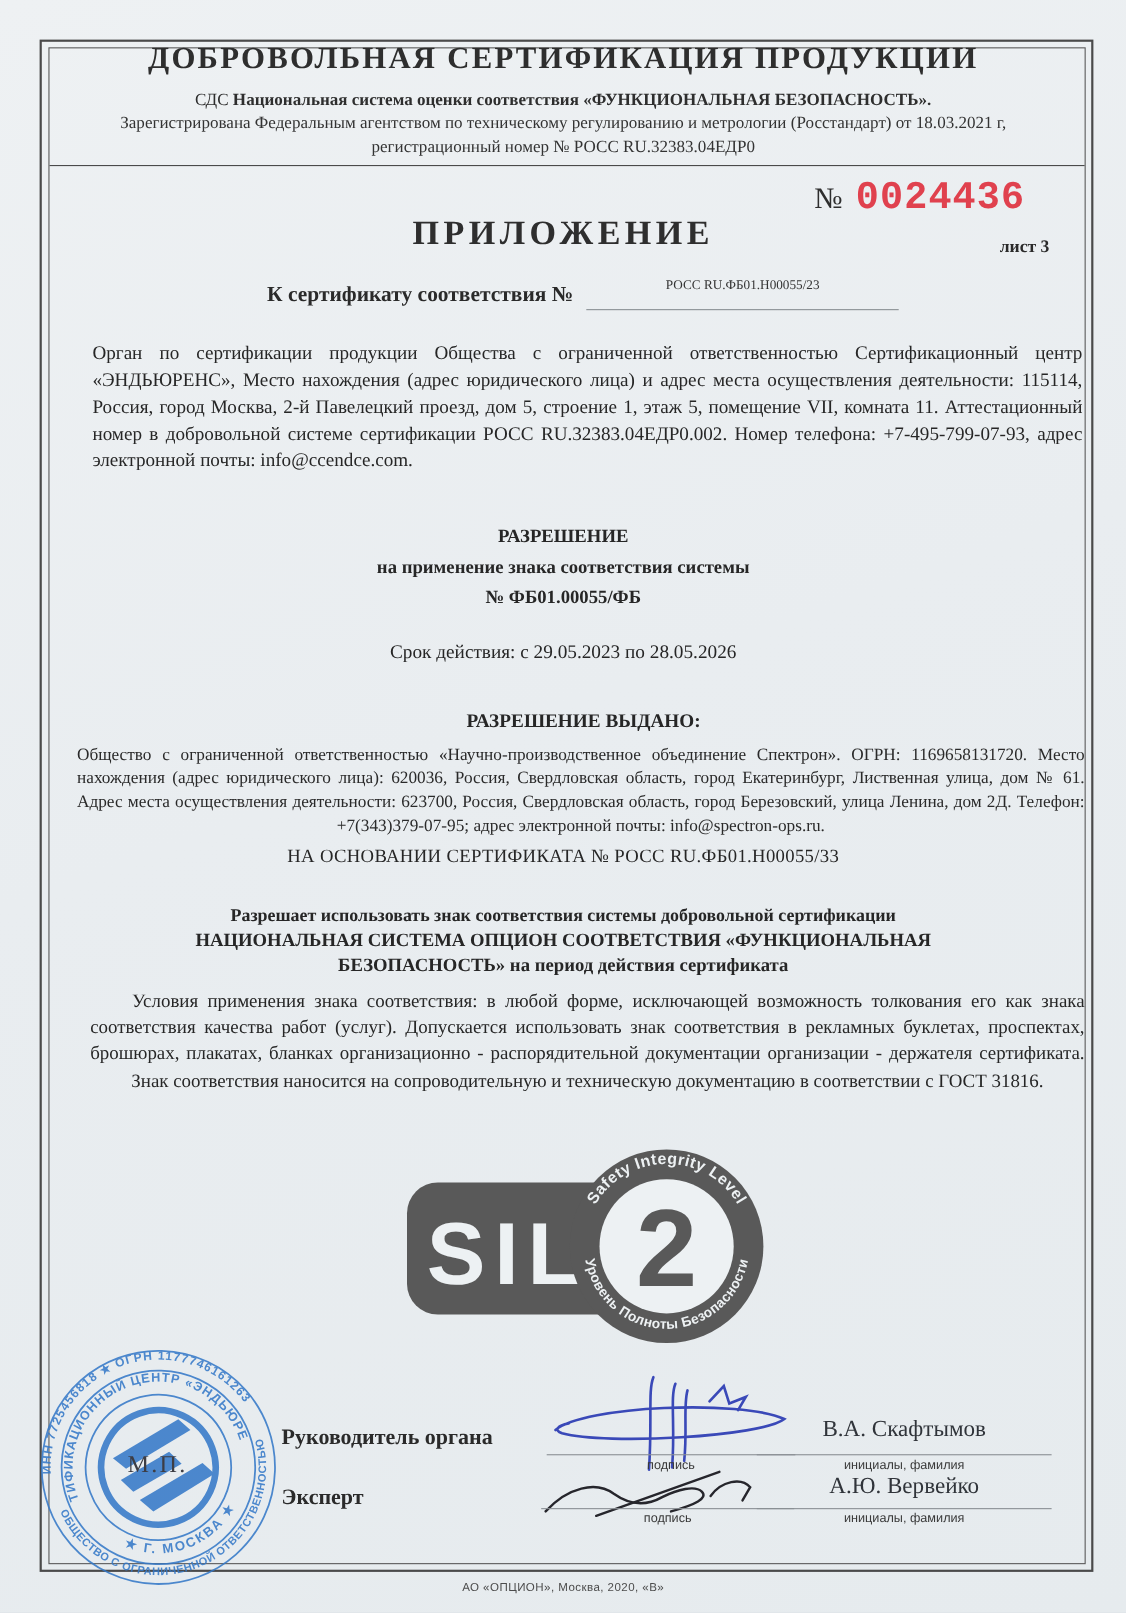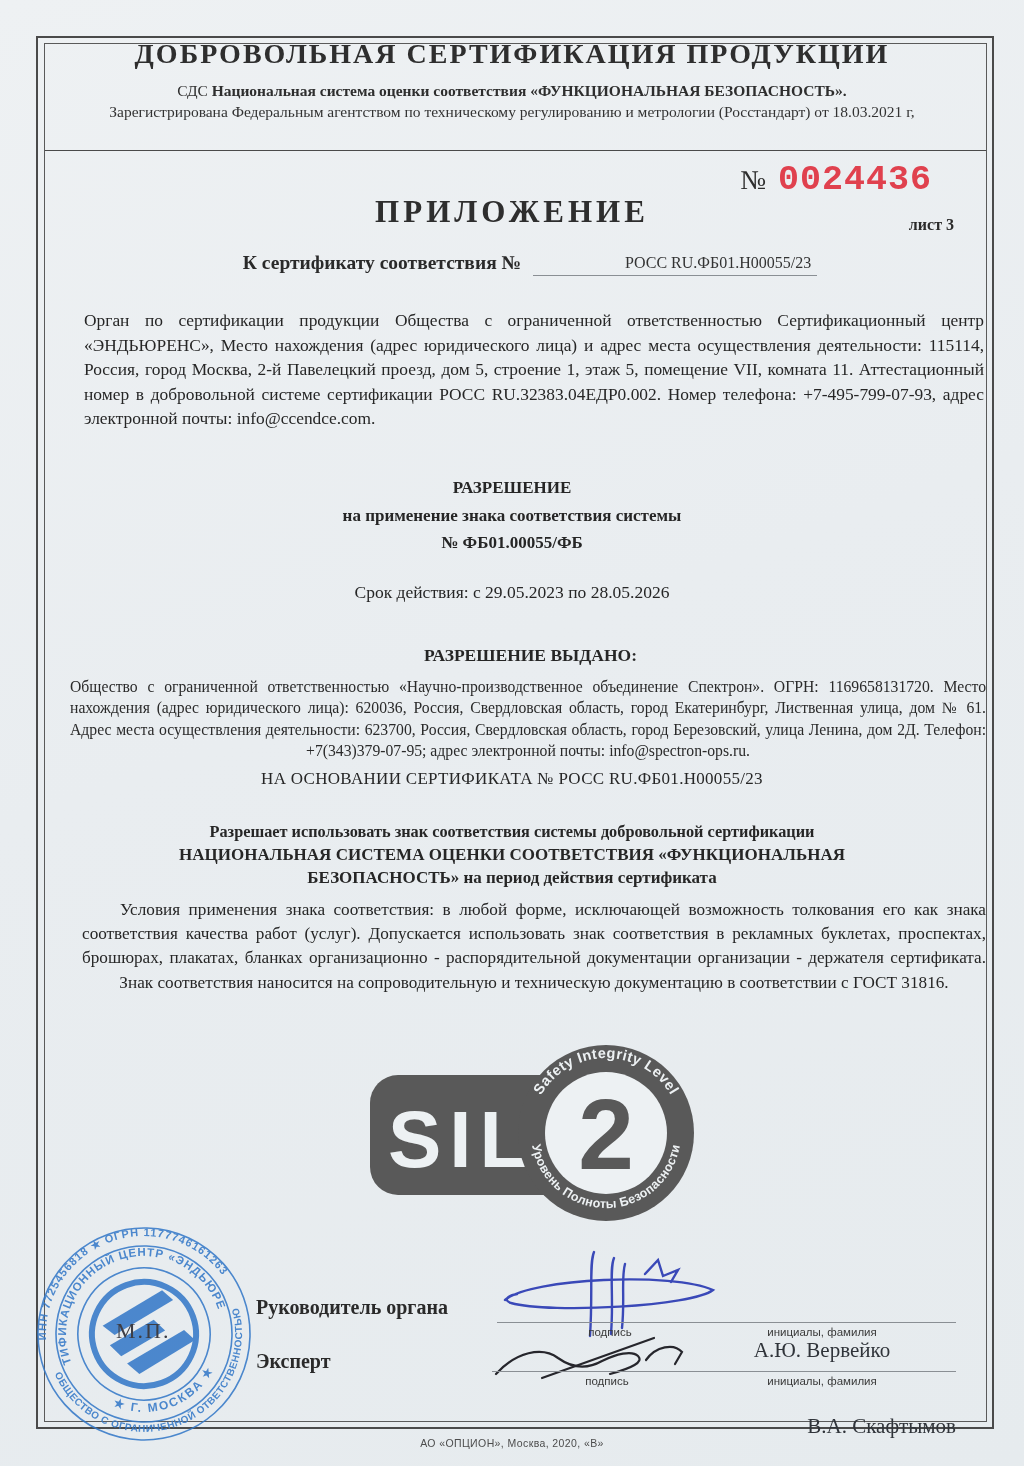--- a/index.html
+++ b/index.html
@@ -33,21 +33,21 @@
   
   .number-row{top:160px;right:92px;display:flex;align-items:baseline;gap:12px;}
   .number-sign{font-size:27px;color:#2e2e2e;}
   .number-digits{font-family:"Liberation Mono",monospace;font-weight:700;font-size:35px;letter-spacing:1px;color:#e0414e;transform:scaleY(1.02);}
 
   .appendix-title{top:194px;font-size:31px;font-weight:600;letter-spacing:4px;color:#2e2e2e;}
   .sheet{top:216px;right:70px;font-size:16px;font-weight:700;color:#2a2a2a;}
 
   .to-cert{top:252px;left:0;right:0;display:flex;justify-content:center;align-items:flex-end;gap:12px;transform:translateX(18px);}
   .to-cert .lbl{font-size:19.5px;font-weight:700;color:#2a2a2a;padding-bottom:2px;}
-  .to-cert .val{font-size:16px;color:#333;border-bottom:1.2px solid #8a8f94;min-width:272px;text-align:right;padding:0 6px 3px;}
+  .to-cert .val{font-size:12px;color:#333;border-bottom:1.2px solid #8a8f94;min-width:272px;text-align:center;padding:0 6px 14px;}
 
   .org-para{top:308px;left:84px;right:40px;font-size:17.4px;line-height:24.5px;text-align:justify;color:#262626;margin:0;}
 
   .perm-title{top:478px;font-size:17px;font-weight:700;color:#262626;}
   .perm-sub{top:506px;font-size:17px;font-weight:700;color:#262626;}
   .perm-num{top:533px;font-size:17px;font-weight:700;color:#262626;}
   .validity{top:582px;font-size:17.5px;color:#262626;text-align:center;}
 
   .issued-title{top:645px;font-size:17.5px;font-weight:700;color:#262626;margin-left:37px;}
   .issued-para{top:676px;left:70px;right:38px;font-size:15.7px;line-height:21.3px;text-align:justify;text-align-last:center;color:#2a2a2a;margin:0;}
@@ -75,40 +75,41 @@
   .line-n1{left:688px;top:1322px;width:268px;}
   .line-s2{left:492px;top:1371px;width:230px;}
   .line-n2{left:688px;top:1371px;width:268px;}
   .cap{font-size:11.5px;color:#3a3a3a;text-align:center;font-family:"Liberation Sans",sans-serif;}
   .cap-s1{left:497px;top:1326px;width:226px;}
   .cap-n1{left:688px;top:1326px;width:268px;}
   .cap-s2{left:492px;top:1375px;width:230px;}
   .cap-n2{left:688px;top:1375px;width:268px;}
   .name{font-size:21px;color:#30343a;text-align:center;}
   .name-1{left:688px;top:1338px;width:268px;}
-  .name-2{left:688px;top:1414px;width:268px;text-align:right;}
+  .name-2{left:688px;top:1286px;width:268px;}
   .sig-blue{left:493px;top:1248px;width:238px;height:92px;}
   .sig-black{left:486px;top:1330px;width:248px;height:52px;}
 
   .footer{top:1437px;font-size:10.5px;letter-spacing:.4px;color:#4c4c4c;font-family:"Liberation Sans",sans-serif;}
 
   svg text{font-family:"Liberation Sans",sans-serif;}
 </style>
 </head>
 <body>
 
 <div class="page">
 
   <div class="frame-outer"></div>
   <div class="frame-inner"></div>
   <div class="header-sep"></div>
 
   <div class="abs ctr doc-title">ДОБРОВОЛЬНАЯ СЕРТИФИКАЦИЯ ПРОДУКЦИИ</div>
   <div class="abs ctr doc-subtitle"><span>СДС </span><span class="b">Национальная система оценки соответствия «ФУНКЦИОНАЛЬНАЯ БЕЗОПАСНОСТЬ».</span></div>
   <div class="abs ctr reg1">Зарегистрирована Федеральным агентством по техническому регулированию и метрологии (Росстандарт) от 18.03.2021 г,</div>
+  <div class="abs ctr reg2">регистрационный номер № РОСС RU.32383.04ЕДР0</div>
 
   <div class="abs number-row">
     <span class="number-sign">№</span>
     <span class="number-digits">0024436</span>
   </div>
 
   <div class="abs ctr appendix-title">ПРИЛОЖЕНИЕ</div>
   <div class="abs sheet">лист 3</div>
   <div class="abs to-cert">
     <span class="lbl">К сертификату соответствия №</span>
@@ -118,25 +119,25 @@
   <p class="abs org-para">Орган по сертификации продукции Общества с ограниченной ответственностью Сертификационный центр «ЭНДЬЮРЕНС», Место нахождения (адрес юридического лица) и адрес места осуществления деятельности: 115114, Россия, город Москва, 2-й Павелецкий проезд, дом 5, строение 1, этаж 5, помещение VII, комната 11. Аттестационный номер в добровольной системе сертификации РОСС RU.32383.04ЕДР0.002. Номер телефона: +7-495-799-07-93, адрес электронной почты: info@ccendce.com.</p>
 
   <div class="abs ctr perm-title">РАЗРЕШЕНИЕ</div>
   <div class="abs ctr perm-sub">на применение знака соответствия системы</div>
   <div class="abs ctr perm-num">№ ФБ01.00055/ФБ</div>
   <div class="abs ctr validity">Срок действия: с 29.05.2023 по 28.05.2026</div>
 
   <div class="abs ctr issued-title">РАЗРЕШЕНИЕ ВЫДАНО:</div>
   <p class="abs issued-para">Общество с ограниченной ответственностью «Научно-производственное объединение Спектрон». ОГРН: 1169658131720. Место нахождения (адрес юридического лица): 620036, Россия, Свердловская область, город Екатеринбург, Лиственная улица, дом № 61. Адрес места осуществления деятельности: 623700, Россия, Свердловская область, город Березовский, улица Ленина, дом 2Д. Телефон: +7(343)379-07-95; адрес электронной почты: info@spectron-ops.ru.</p>
 
-  <div class="abs ctr basis">НА ОСНОВАНИИ СЕРТИФИКАТА № РОСС RU.ФБ01.Н00055/23</div>
+  <div class="abs ctr basis">НА ОСНОВАНИИ СЕРТИФИКАТА № РОСС RU.ФБ01.Н00055/33</div>
 
   <div class="abs ctr allows">
     <div class="l1">Разрешает использовать знак соответствия системы добровольной сертификации</div>
-    <div class="l2">НАЦИОНАЛЬНАЯ СИСТЕМА ОЦЕНКИ СООТВЕТСТВИЯ «ФУНКЦИОНАЛЬНАЯ</div>
+    <div class="l2">НАЦИОНАЛЬНАЯ СИСТЕМА ОПЦИОН СООТВЕТСТВИЯ «ФУНКЦИОНАЛЬНАЯ</div>
     <div class="l3">БЕЗОПАСНОСТЬ» на период действия сертификата</div>
   </div>
 
   <p class="abs conditions">Условия применения знака соответствия: в любой форме, исключающей возможность толкования его как знака соответствия качества работ (услуг). Допускается использовать знак соответствия в рекламных буклетах, проспектах, брошюрах, плакатах, бланках организационно - распорядительной документации организации - держателя сертификата. Знак соответствия наносится на сопроводительную и техническую документацию в соответствии с ГОСТ 31816.</p>
 
 
   <div class="abs sil-wrap">
     <svg width="362" height="180" viewBox="0 0 362 180">
       <defs>
         <path id="silTop" d="M 165,91 A 75,75 0 0 1 315,91"></path>

